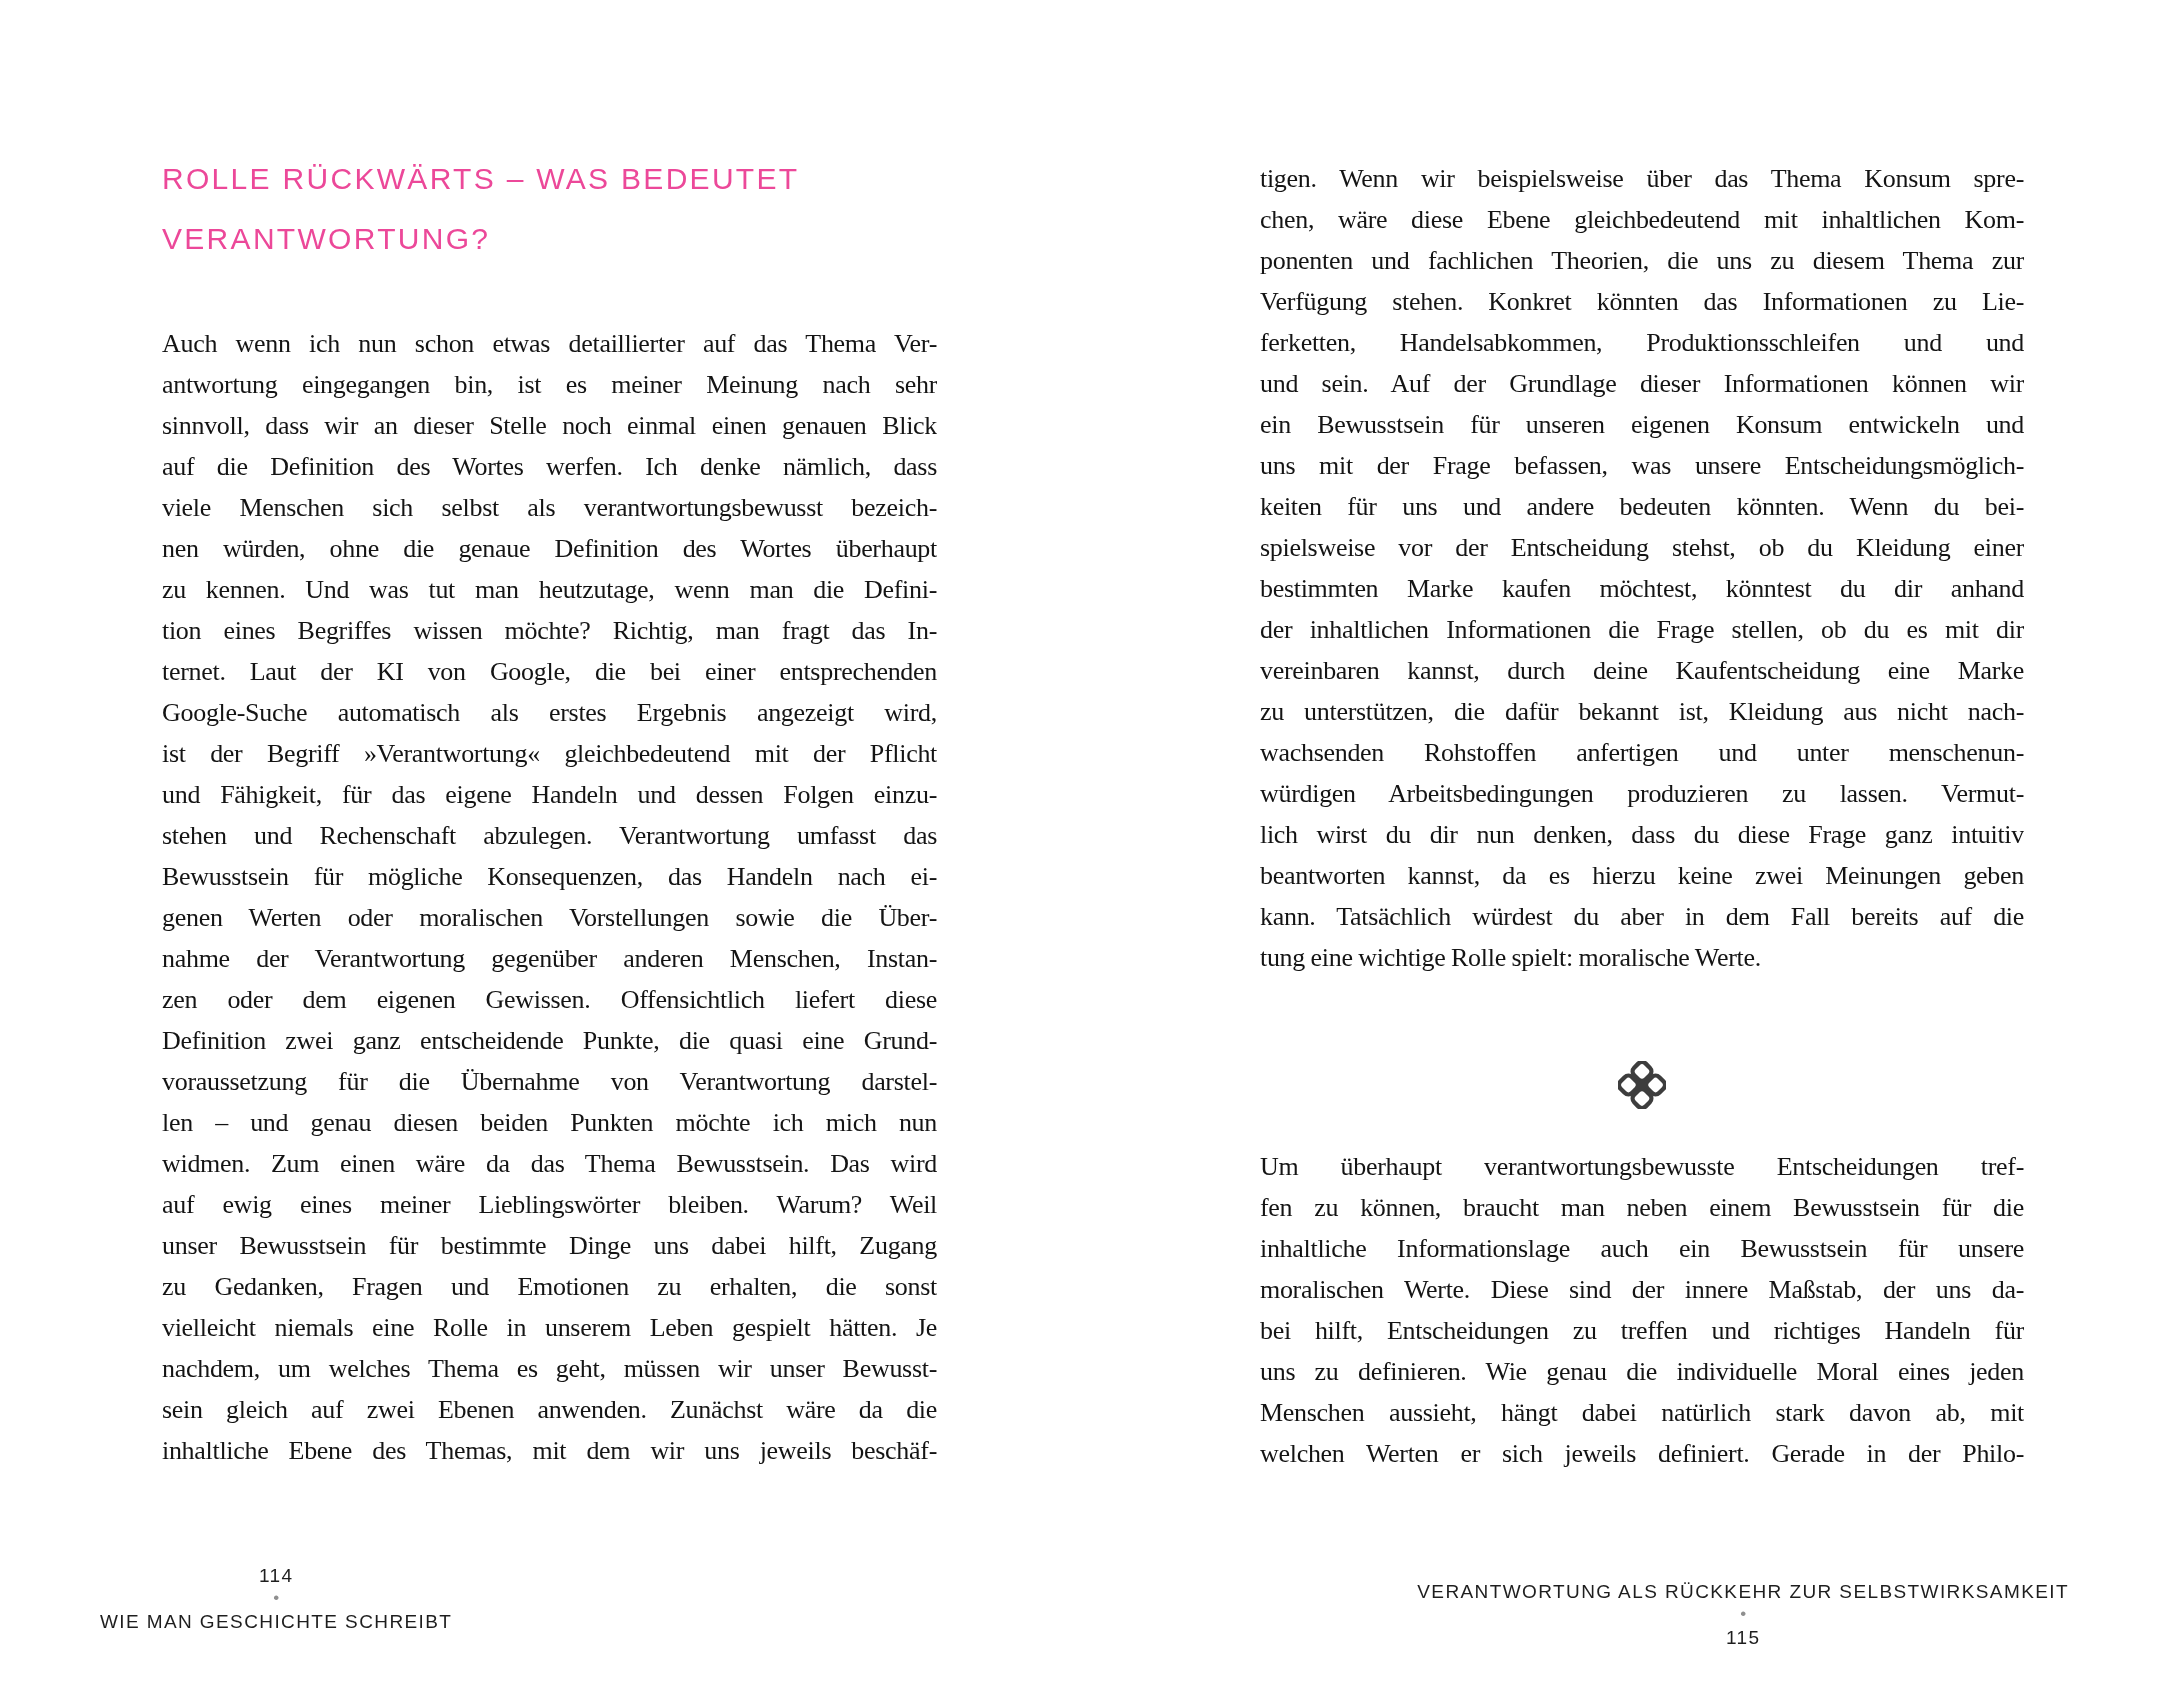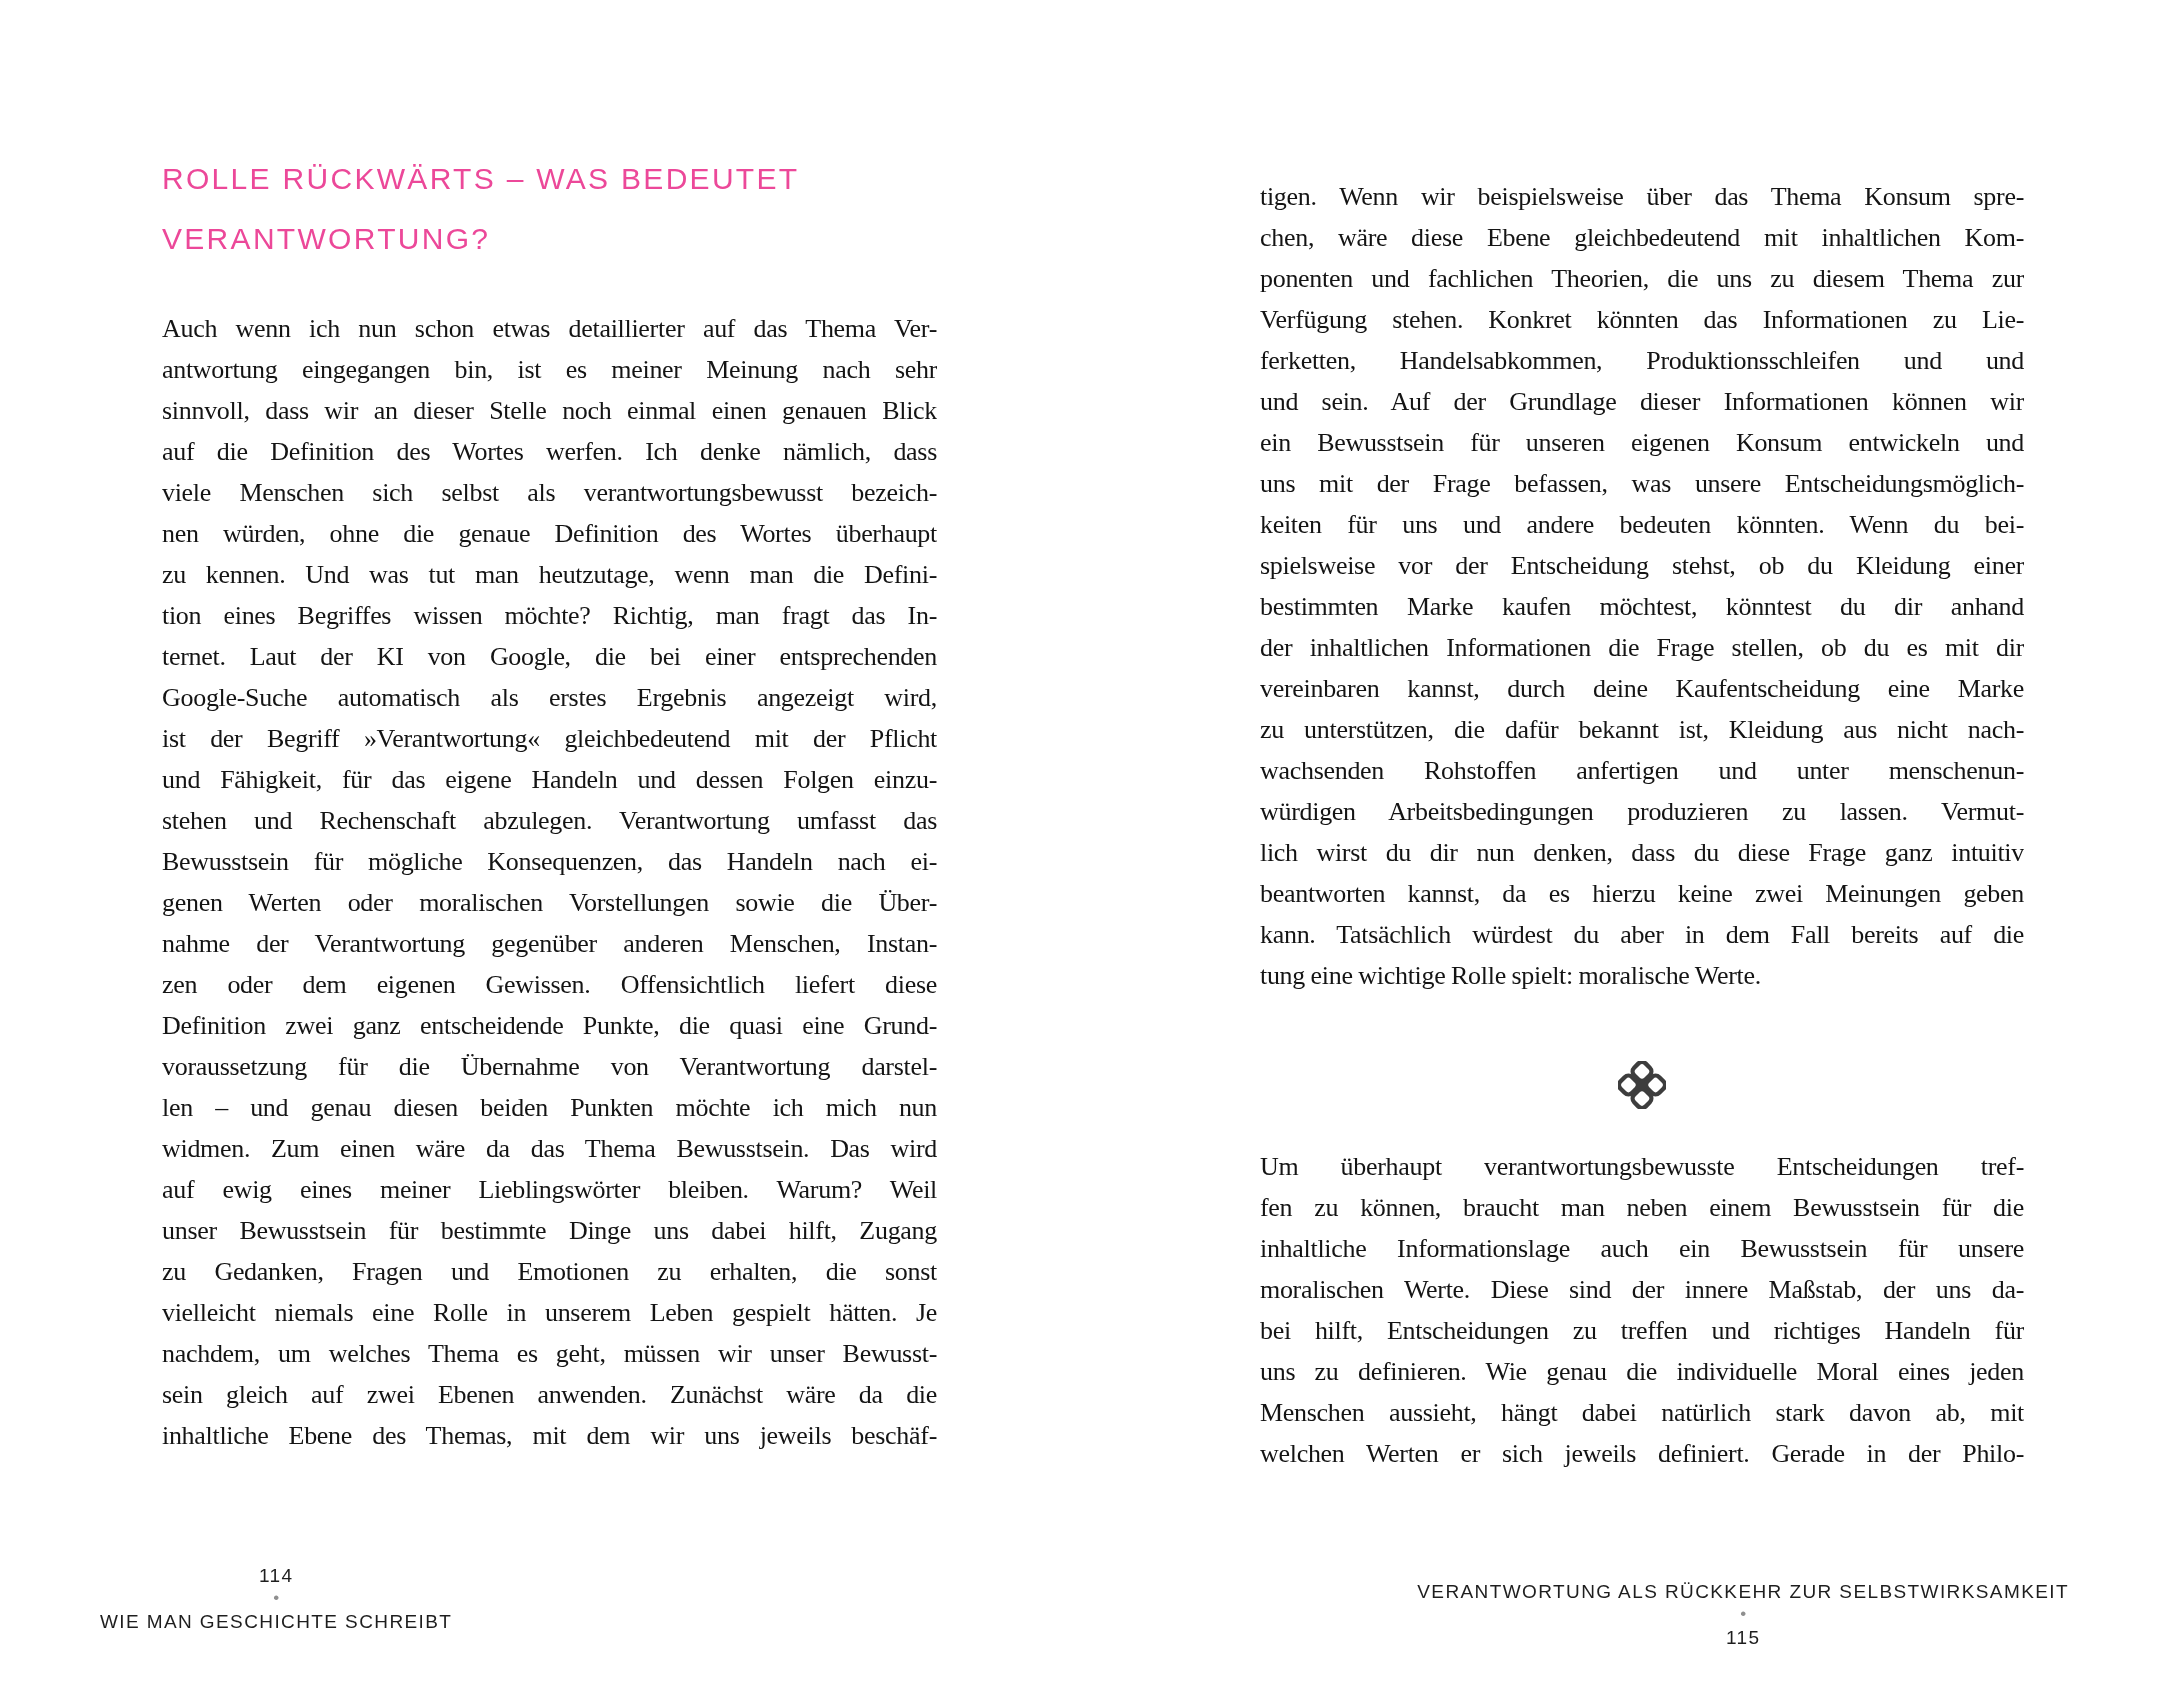--- a/index.html
+++ b/index.html
@@ -30,22 +30,22 @@
   }
 
   
   .text-column{
     font-size:26px;
     line-height:41px;
     letter-spacing:-0.3px;
     word-spacing:-0.6px;
     color:var(--text-color);
   }
-  .col-left{left:162px;top:308px;width:775px;}
-  .col-right-p1{left:1260px;top:176px;width:764px;}
+  .col-left{left:162px;top:323px;width:775px;}
+  .col-right-p1{left:1260px;top:158px;width:764px;}
   .col-right-p2{left:1260px;top:1146px;width:764px;}
   .line{
     text-align:justify;
     text-align-last:justify;
     white-space:normal;
     overflow:hidden;
   }
   .line.noflush{text-align-last:left;}
 
   

